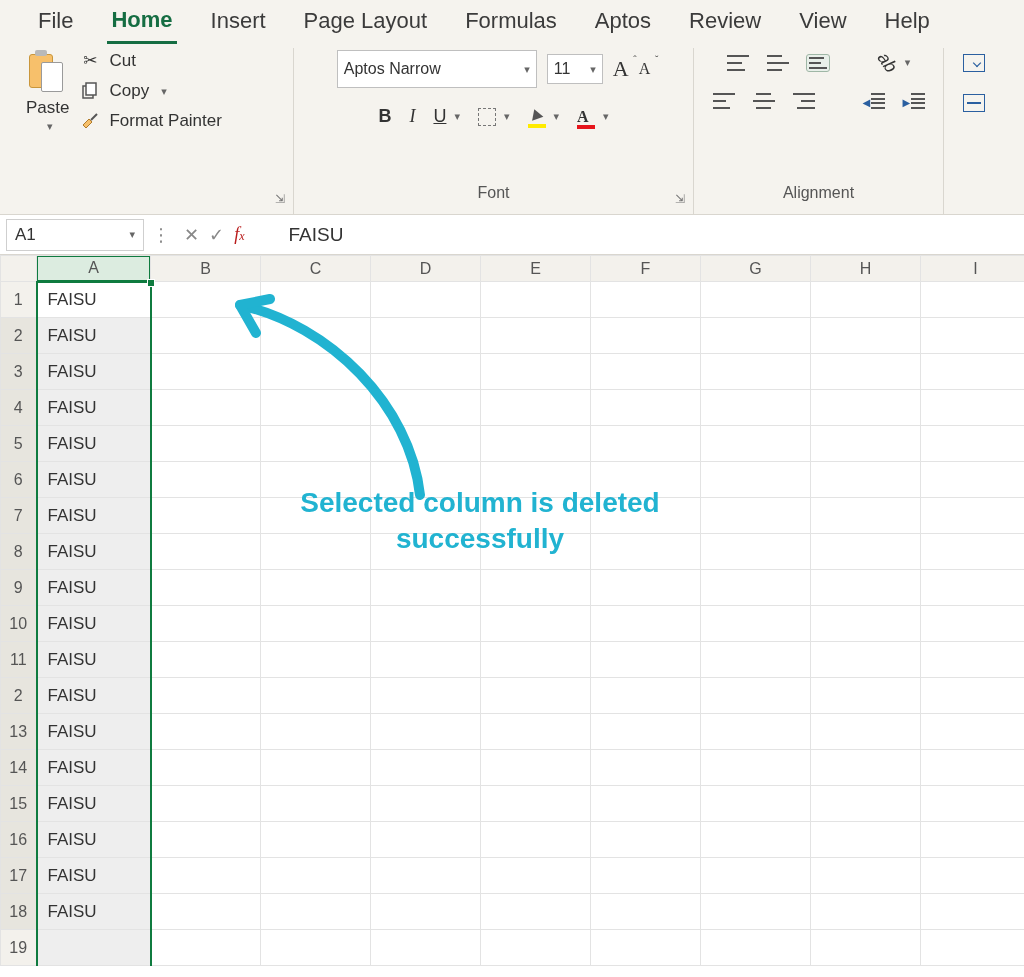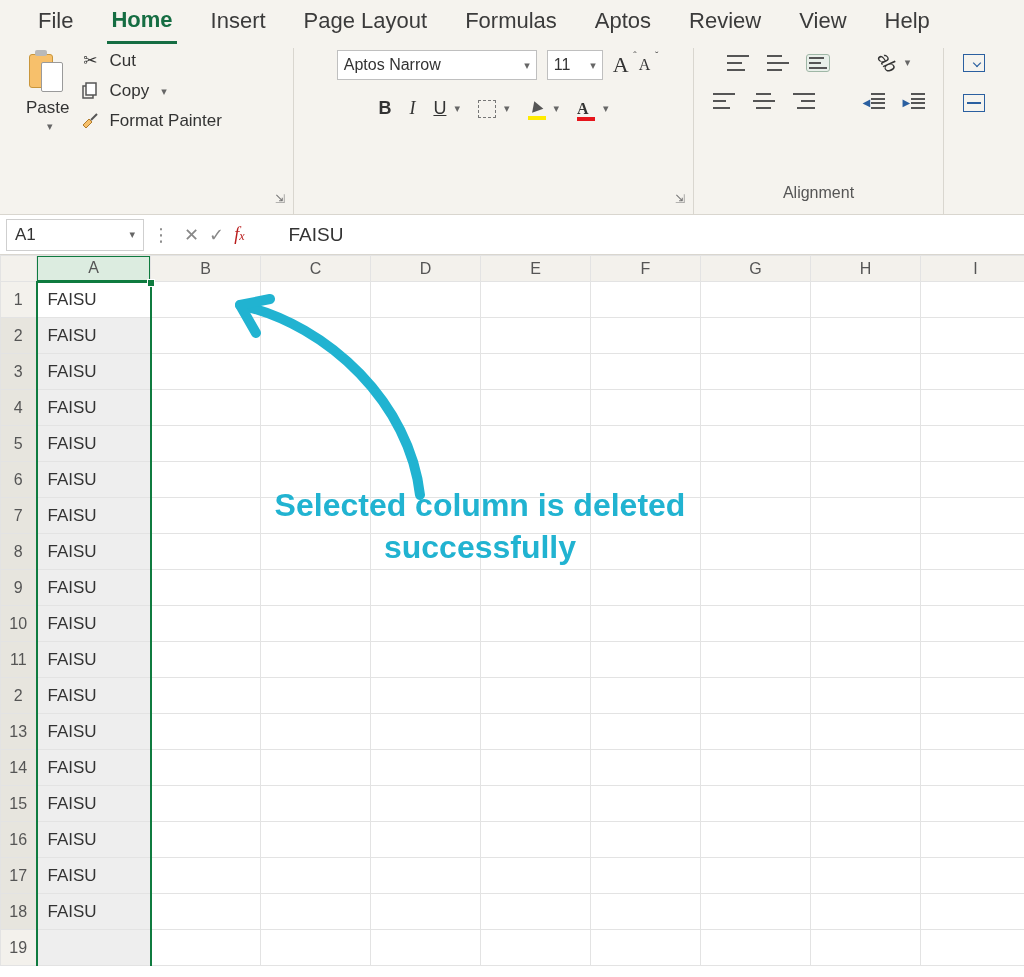--- a/index.html
+++ b/index.html
@@ -89,21 +89,21 @@
   .paste-label { font-size:17px; }
   .clip-actions { display:flex; flex-direction:column; gap:10px; padding-top:2px;}
   .clip-row { display:flex; align-items:center; gap:8px; font-size:17px;}
   .icon-slot { width:22px; display:inline-flex; justify-content:center;}
   .chev { font-size:11px; color:#666; margin-left:4px;}
   
   .font-body { display:flex; flex-direction:column; gap:18px; padding-top:2px;}
   .font-row1 { display:flex; align-items:center; gap:10px;}
   .font-name-box {
     display:flex; align-items:center; justify-content:space-between;
-    width:200px; height:30px; padding:0 6px;
+    width:200px; height:38px; padding:0 6px;
     background:#fff; border:1px solid #bfbfbf; font-size:16px;
   }
   .font-size-box {
     display:flex; align-items:center; justify-content:space-between;
     width:56px; height:30px; padding:0 6px;
     background:#fff; border:1px solid #bfbfbf; font-size:16px;
   }
   .grow-shrink { display:flex; gap:10px; font-family:"Times New Roman",serif; }
   .grow, .shrink { font-size:22px; position:relative;}
   .grow .arrow, .shrink .arrow { position:absolute; font-size:10px; top:-2px; right:-8px;}
@@ -204,21 +204,21 @@
     width:8px; height:8px;
     background:#0f7b3f;
     border:1px solid #fff;
   }
   
   .annotation {
     position:absolute;
     left:260px; top:230px;
     color:#21b3d1;
     font-weight:700;
-    font-size:32px;
+    font-size:28px;
     text-align:center;
     width:440px;
     line-height:1.3;
     pointer-events:none;
   }
   .arrow-svg {
     position:absolute;
     left:210px; top:30px;
     width:260px; height:230px;
     pointer-events:none;
@@ -314,20 +314,21 @@
               <span class="bar"></span>
             </span>
           <span class="chev">▾</span>
         </span>
         <span class="btn">
           <span class="fontcolor-icon">A<span class="bar"></span></span>
           <span class="chev">▾</span>
         </span>
       </div>
     </div>
+    <div class="ribbon-group-label">Font</div>
     <span class="dlg-launcher">⇲</span>
   </div>
 
   <div class="ribbon-group" style="width:250px">
     <div class="ribbon-group-body align-body">
       <div class="align-row">
         <span class="align-icon">
             <span style="width:100%"></span>
             <span style="width:70%"></span>
             <span style="width:85%"></span>

